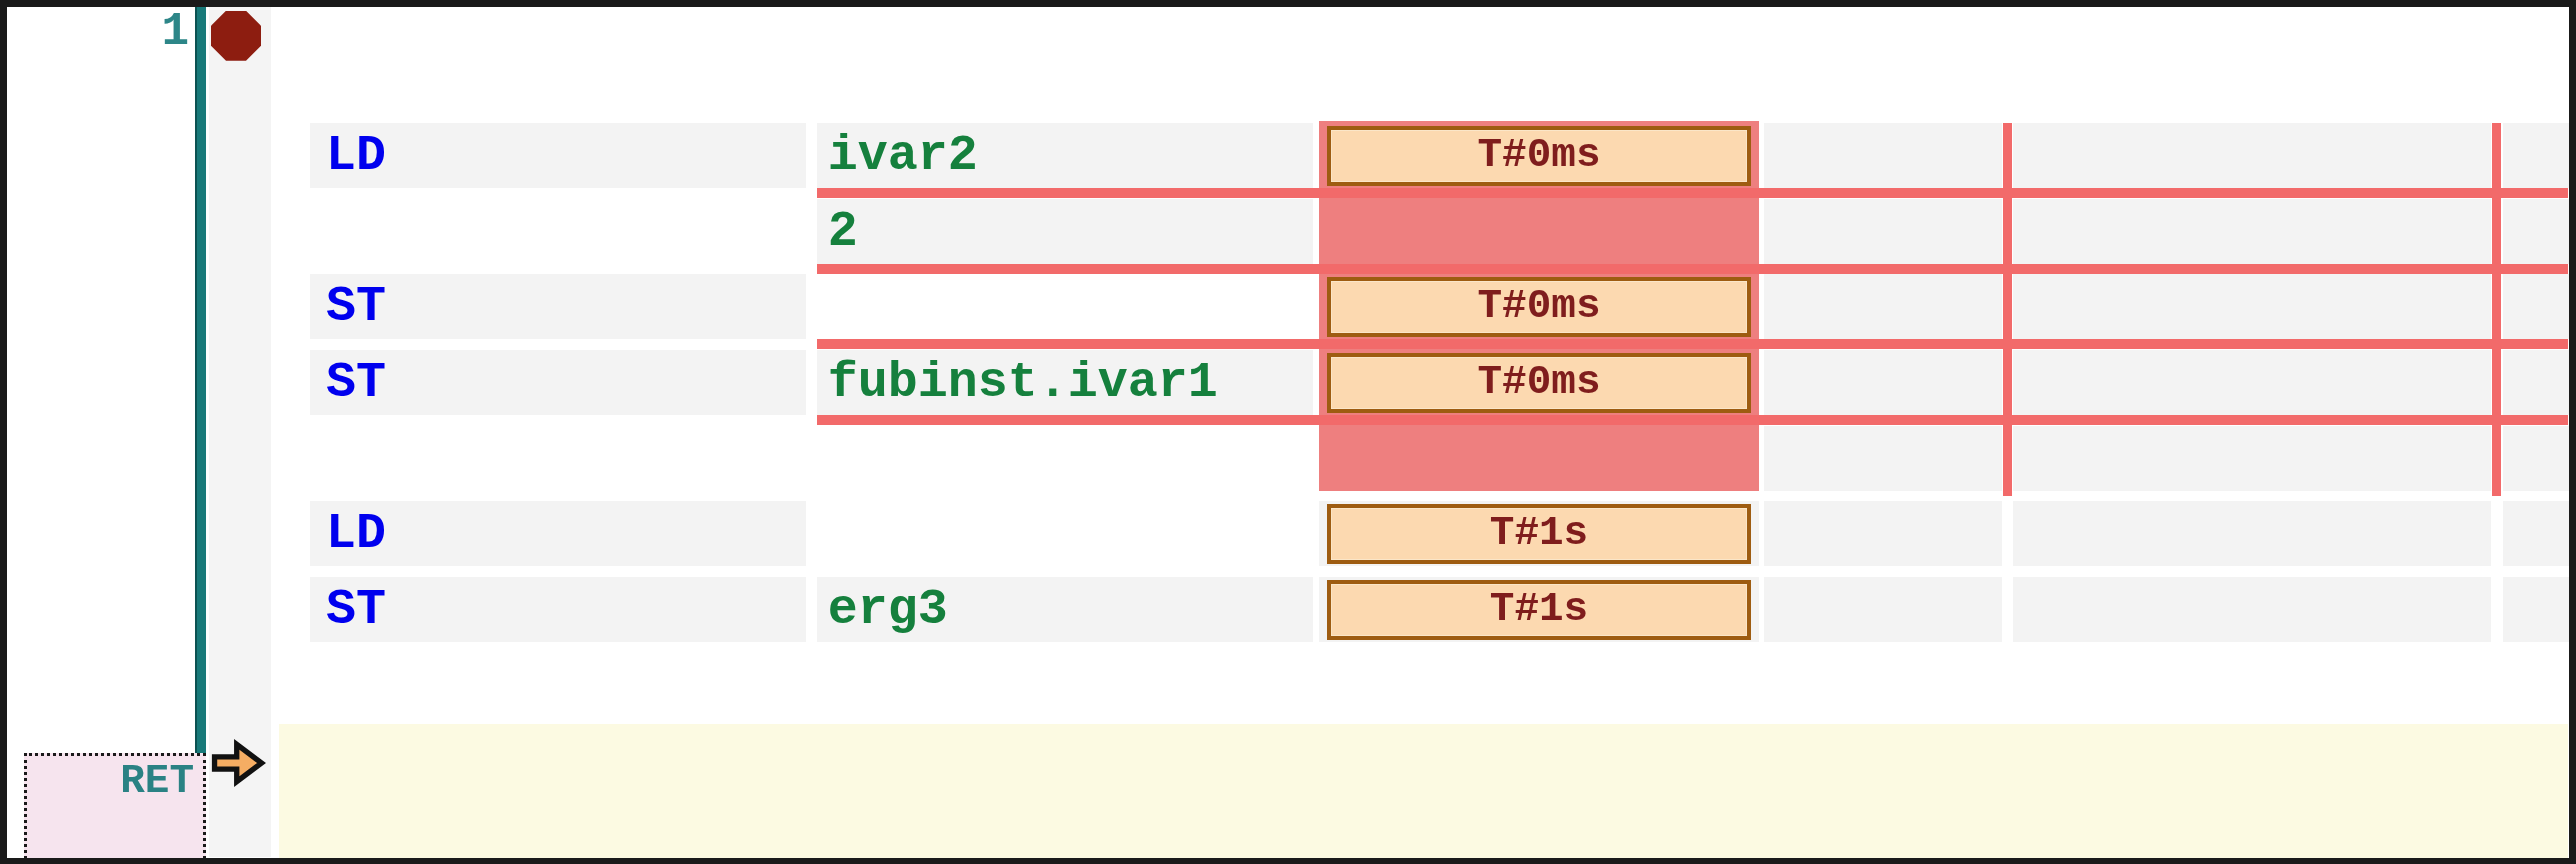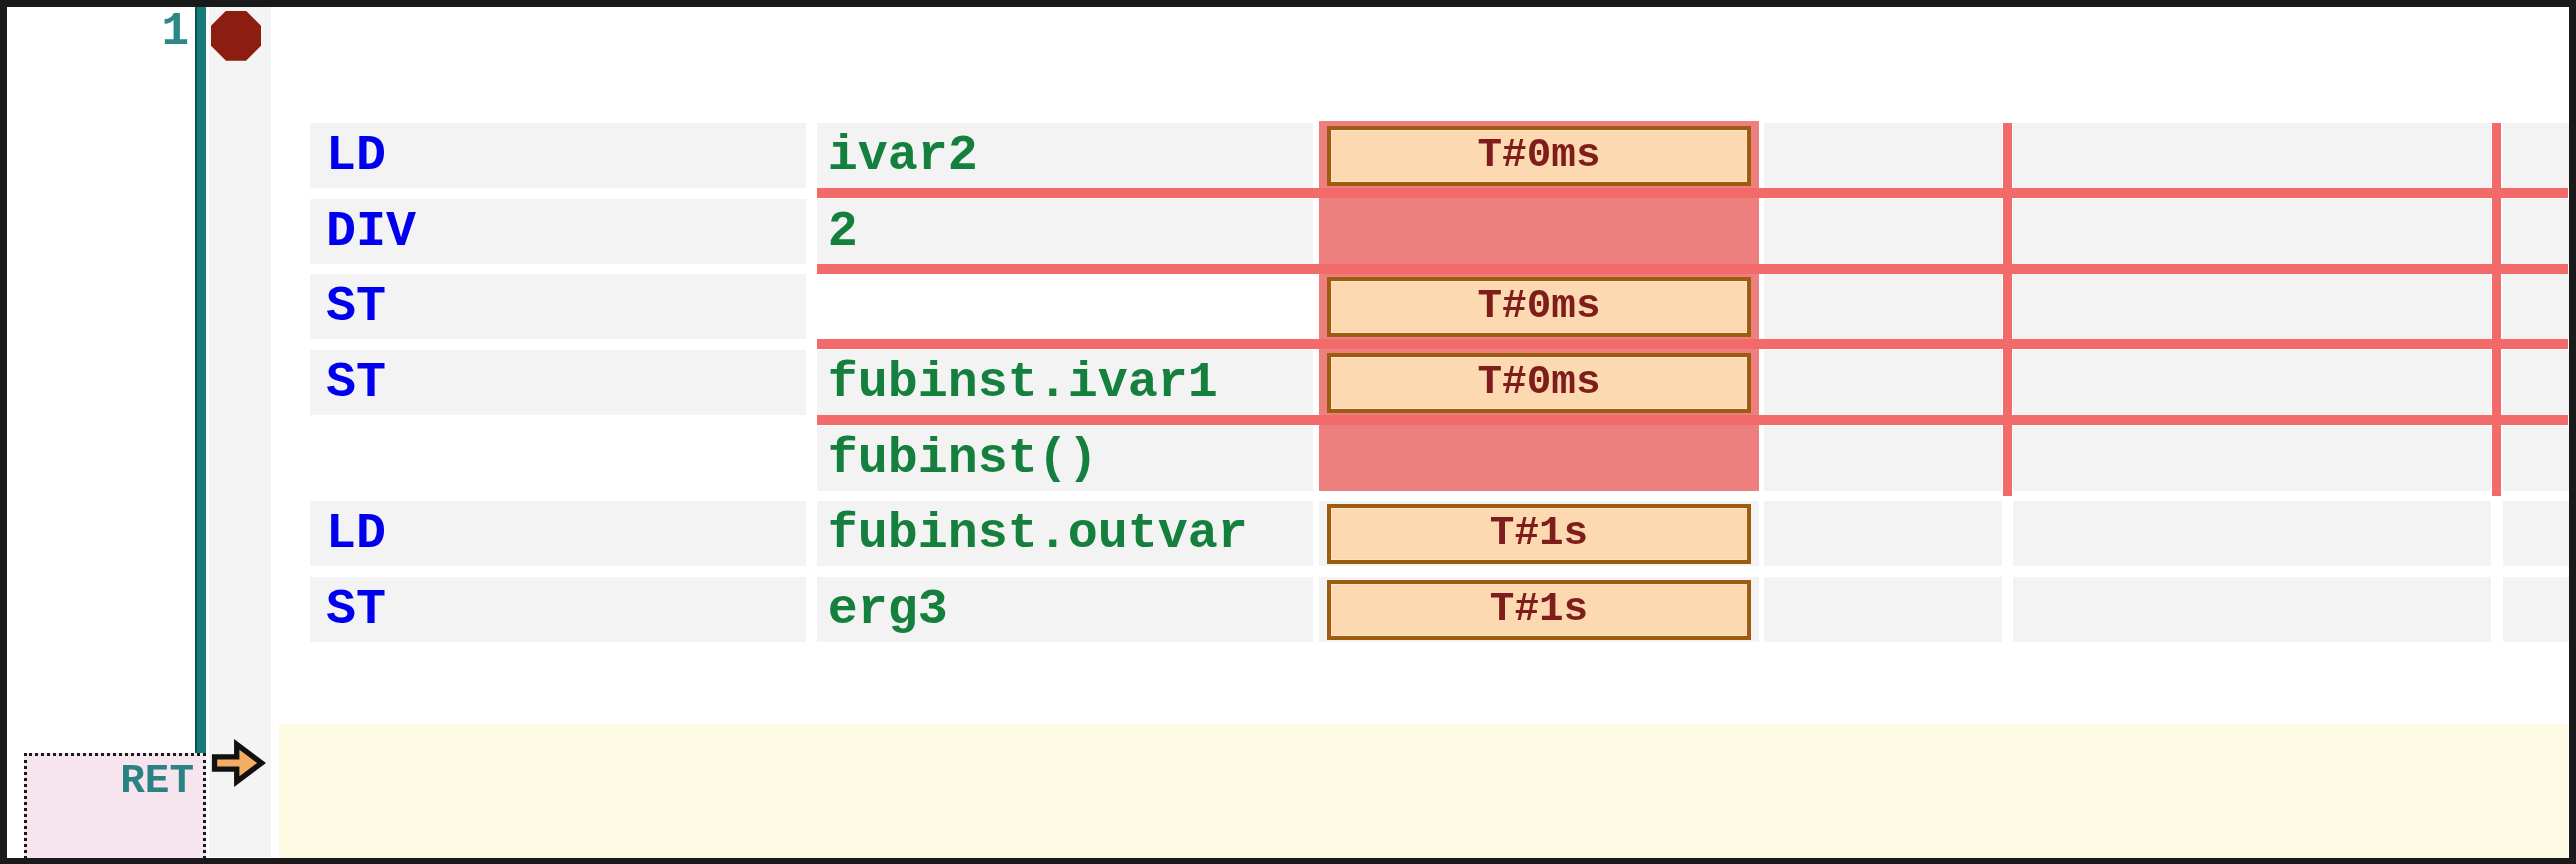--- a/index.html
+++ b/index.html
@@ -49,44 +49,41 @@
   <div class="gutter-line"></div>
   <div class="bp-strip"></div>
   <div class="breakpoint"></div>
 
   <div class="cell op" style="top:123px">LD</div>
   <div class="cell operand" style="top:123px">ivar2</div>
   <div class="cell ca" style="top:123px"></div>
   <div class="cell cb" style="top:123px"></div>
   <div class="cell cc" style="top:123px"></div>
 
-  <div class="cell op" style="top:199px">DIV</div>
   <div class="cell operand" style="top:199px">2</div>
   <div class="cell ca" style="top:199px"></div>
   <div class="cell cb" style="top:199px"></div>
   <div class="cell cc" style="top:199px"></div>
 
   <div class="cell op" style="top:274px">ST</div>
   <div class="cell ca" style="top:274px"></div>
   <div class="cell cb" style="top:274px"></div>
   <div class="cell cc" style="top:274px"></div>
 
   <div class="cell op" style="top:350px">ST</div>
   <div class="cell operand" style="top:350px">fubinst.ivar1</div>
   <div class="cell ca" style="top:350px"></div>
   <div class="cell cb" style="top:350px"></div>
   <div class="cell cc" style="top:350px"></div>
 
-  <div class="cell operand" style="top:426px">fubinst()</div>
   <div class="cell ca" style="top:426px"></div>
   <div class="cell cb" style="top:426px"></div>
   <div class="cell cc" style="top:426px"></div>
 
   <div class="cell op" style="top:501px">LD</div>
-  <div class="cell operand" style="top:501px">fubinst.outvar</div>
   <div class="cell valbg" style="top:501px"></div>
   <div class="cell ca" style="top:501px"></div>
   <div class="cell cb" style="top:501px"></div>
   <div class="cell cc" style="top:501px"></div>
 
   <div class="cell op" style="top:577px">ST</div>
   <div class="cell operand" style="top:577px">erg3</div>
   <div class="cell valbg" style="top:577px"></div>
   <div class="cell ca" style="top:577px"></div>
   <div class="cell cb" style="top:577px"></div>

